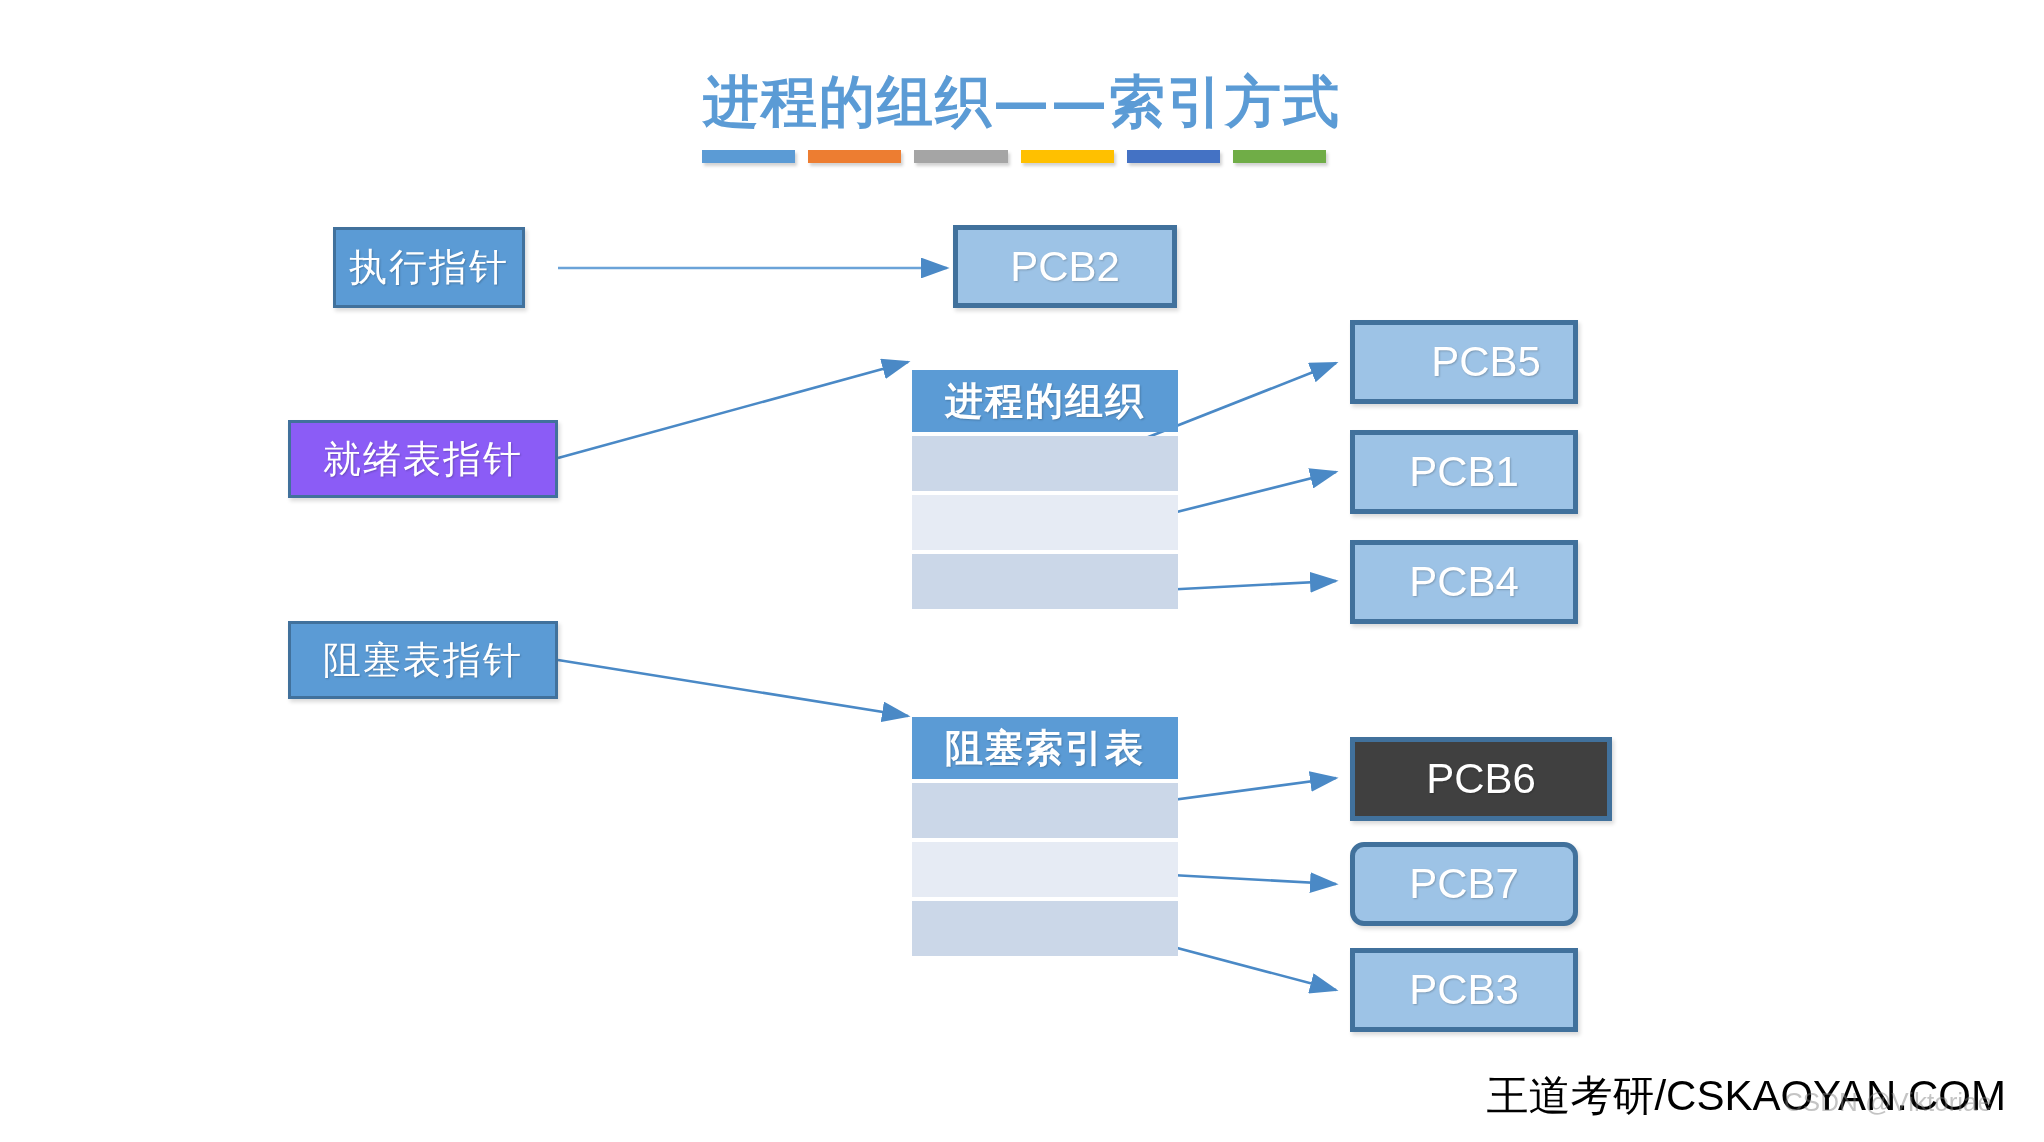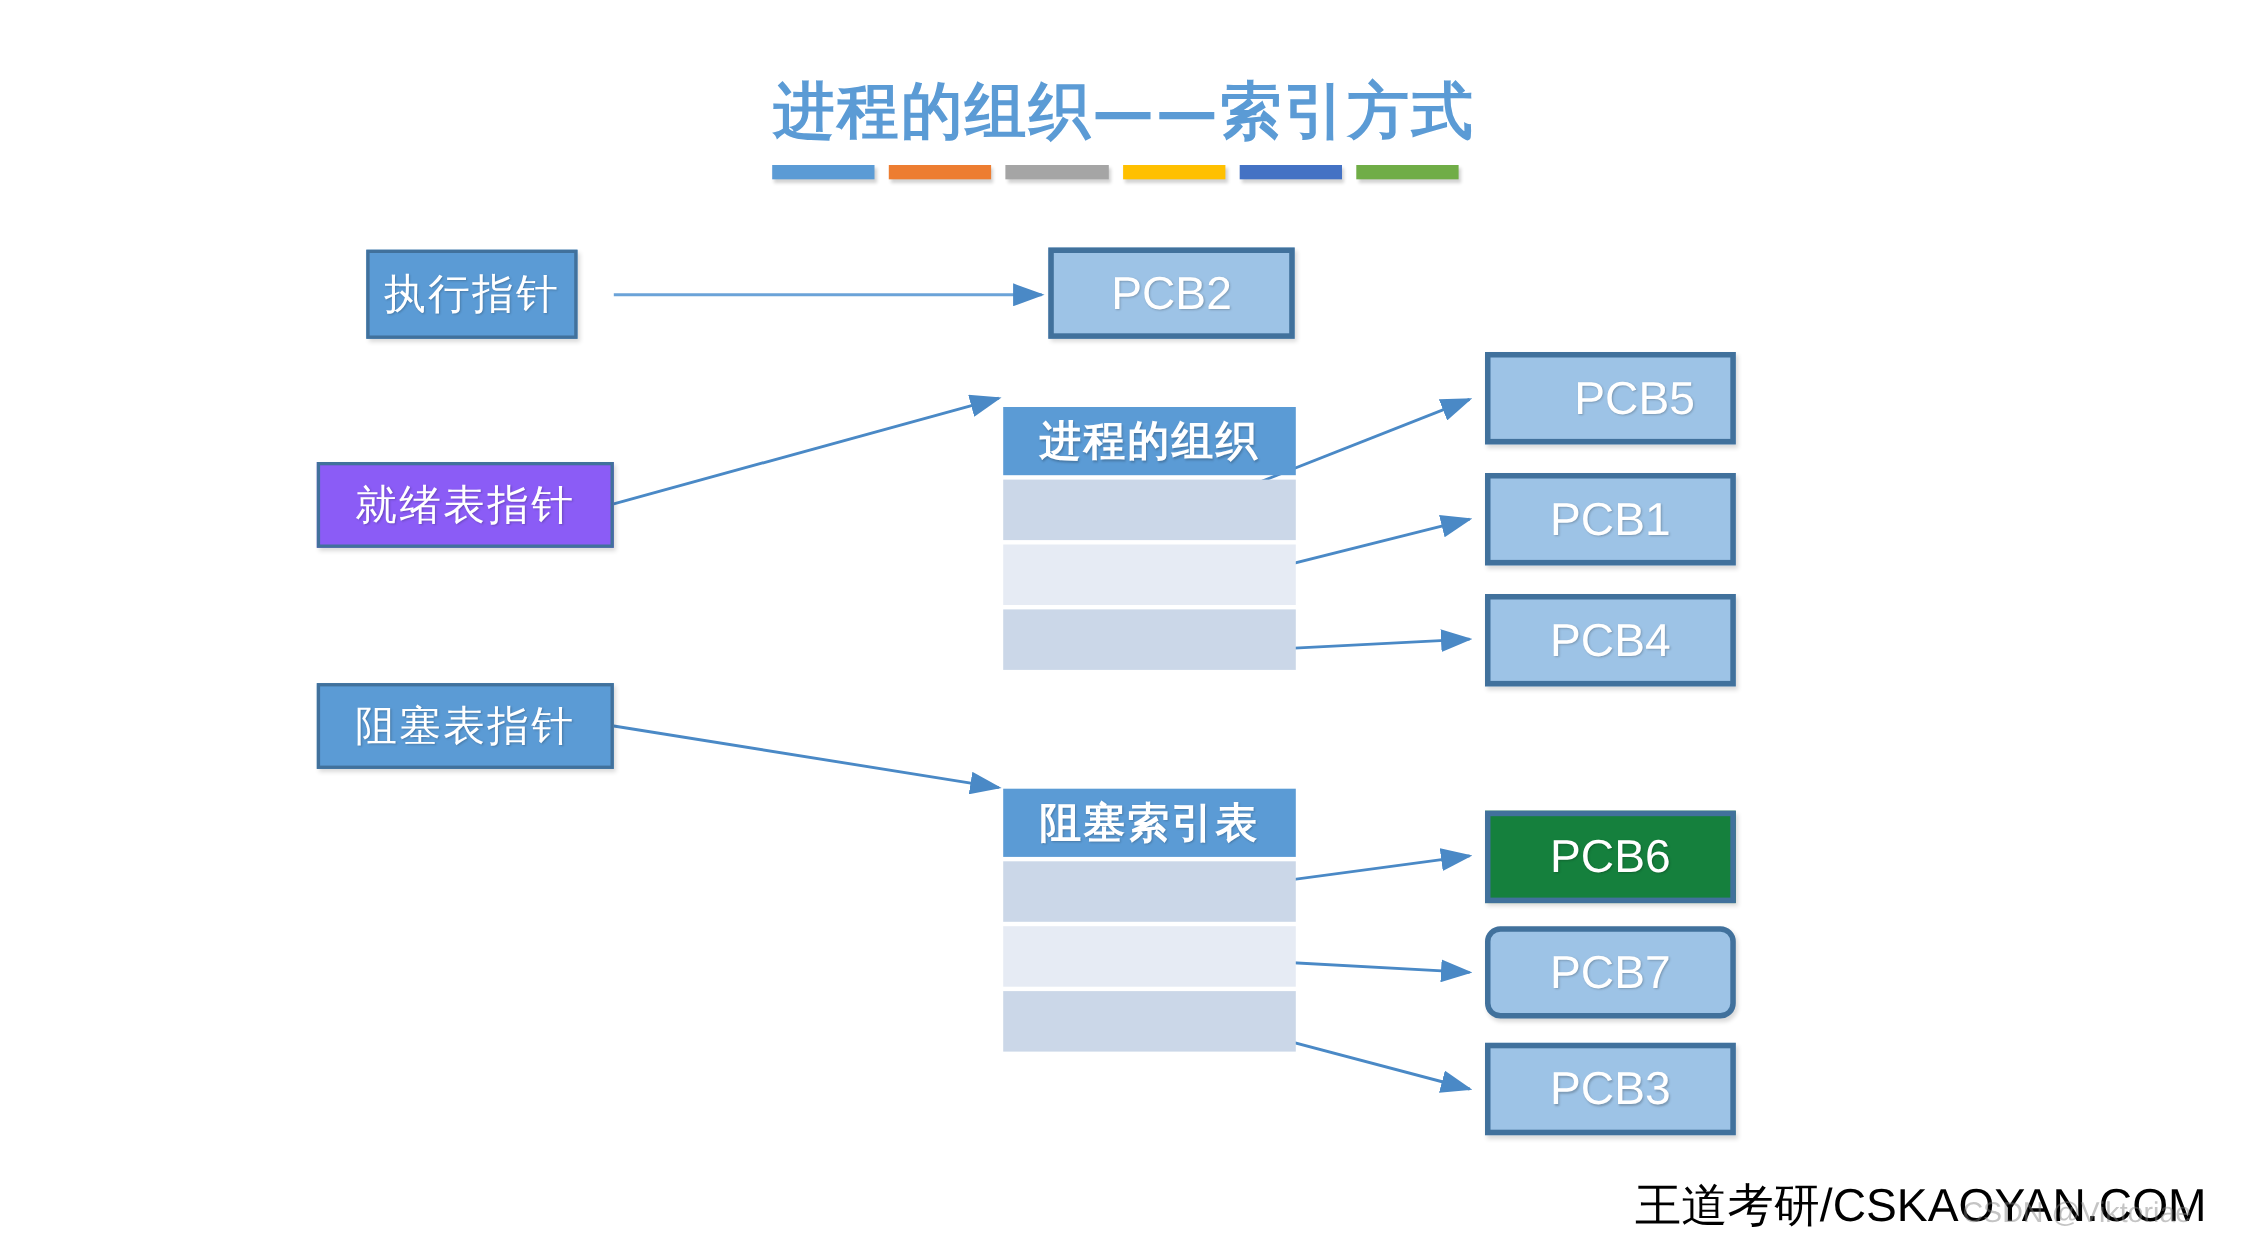--- a/index.html
+++ b/index.html
@@ -227,21 +227,21 @@
   </div>
 
   <div class="node pcb-box" style="left: 1350px; top: 430px; width: 228px; height: 84px; background: rgb(157, 195, 230); border-color: rgb(65, 113, 156);">
     <span>PCB1</span>
   </div>
 
   <div class="node pcb-box" style="left: 1350px; top: 540px; width: 228px; height: 84px; background: rgb(157, 195, 230); border-color: rgb(65, 113, 156);">
     <span>PCB4</span>
   </div>
 
-  <div class="node pcb-box" style="left: 1350px; top: 737px; width: 228px; height: 84px; background: #15803d; border-color: rgb(65, 113, 156);">
+  <div class="node pcb-box" style="left: 1350px; top: 737px; width: 262px; height: 84px; background: #404040; border-color: rgb(65, 113, 156);">
     <span>PCB6</span>
   </div>
 
   <div class="node pcb-box" style="left: 1350px; top: 842px; width: 228px; height: 84px; background: rgb(157, 195, 230); border-color: rgb(65, 113, 156); border-radius: 14px;">
     <span>PCB7</span>
   </div>
 
   <div class="node pcb-box" style="left: 1350px; top: 948px; width: 228px; height: 84px; background: rgb(157, 195, 230); border-color: rgb(65, 113, 156);">
     <span>PCB3</span>
   </div>

